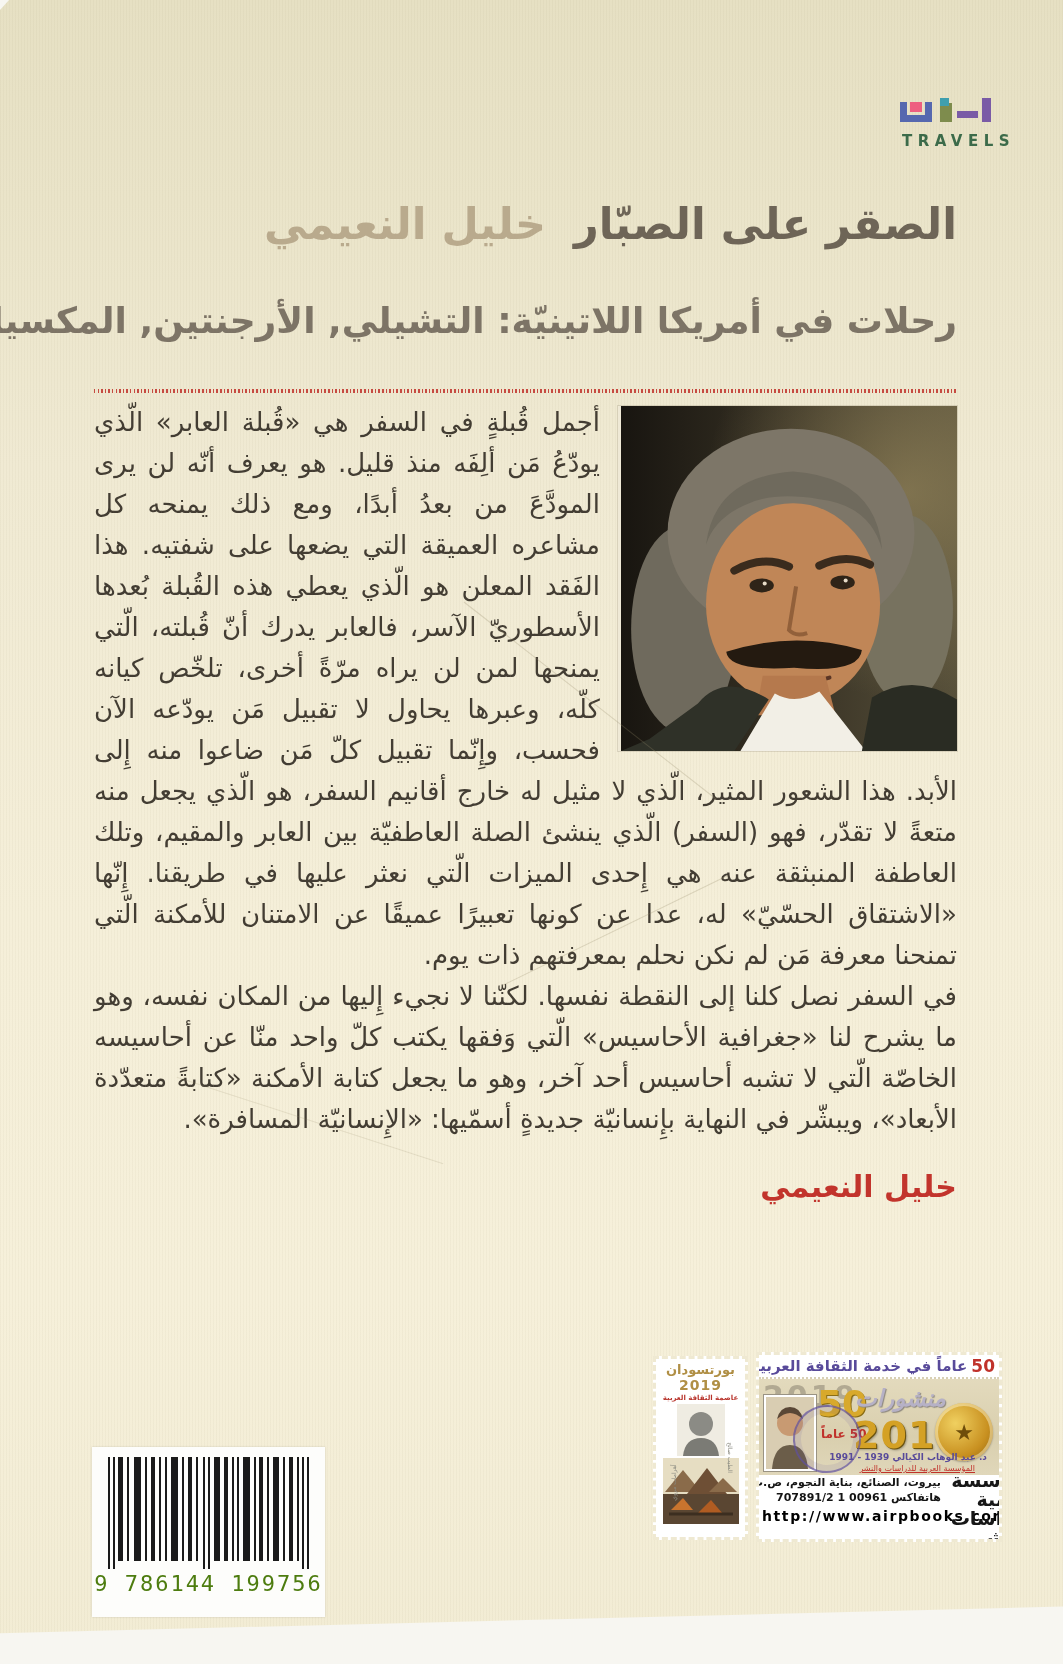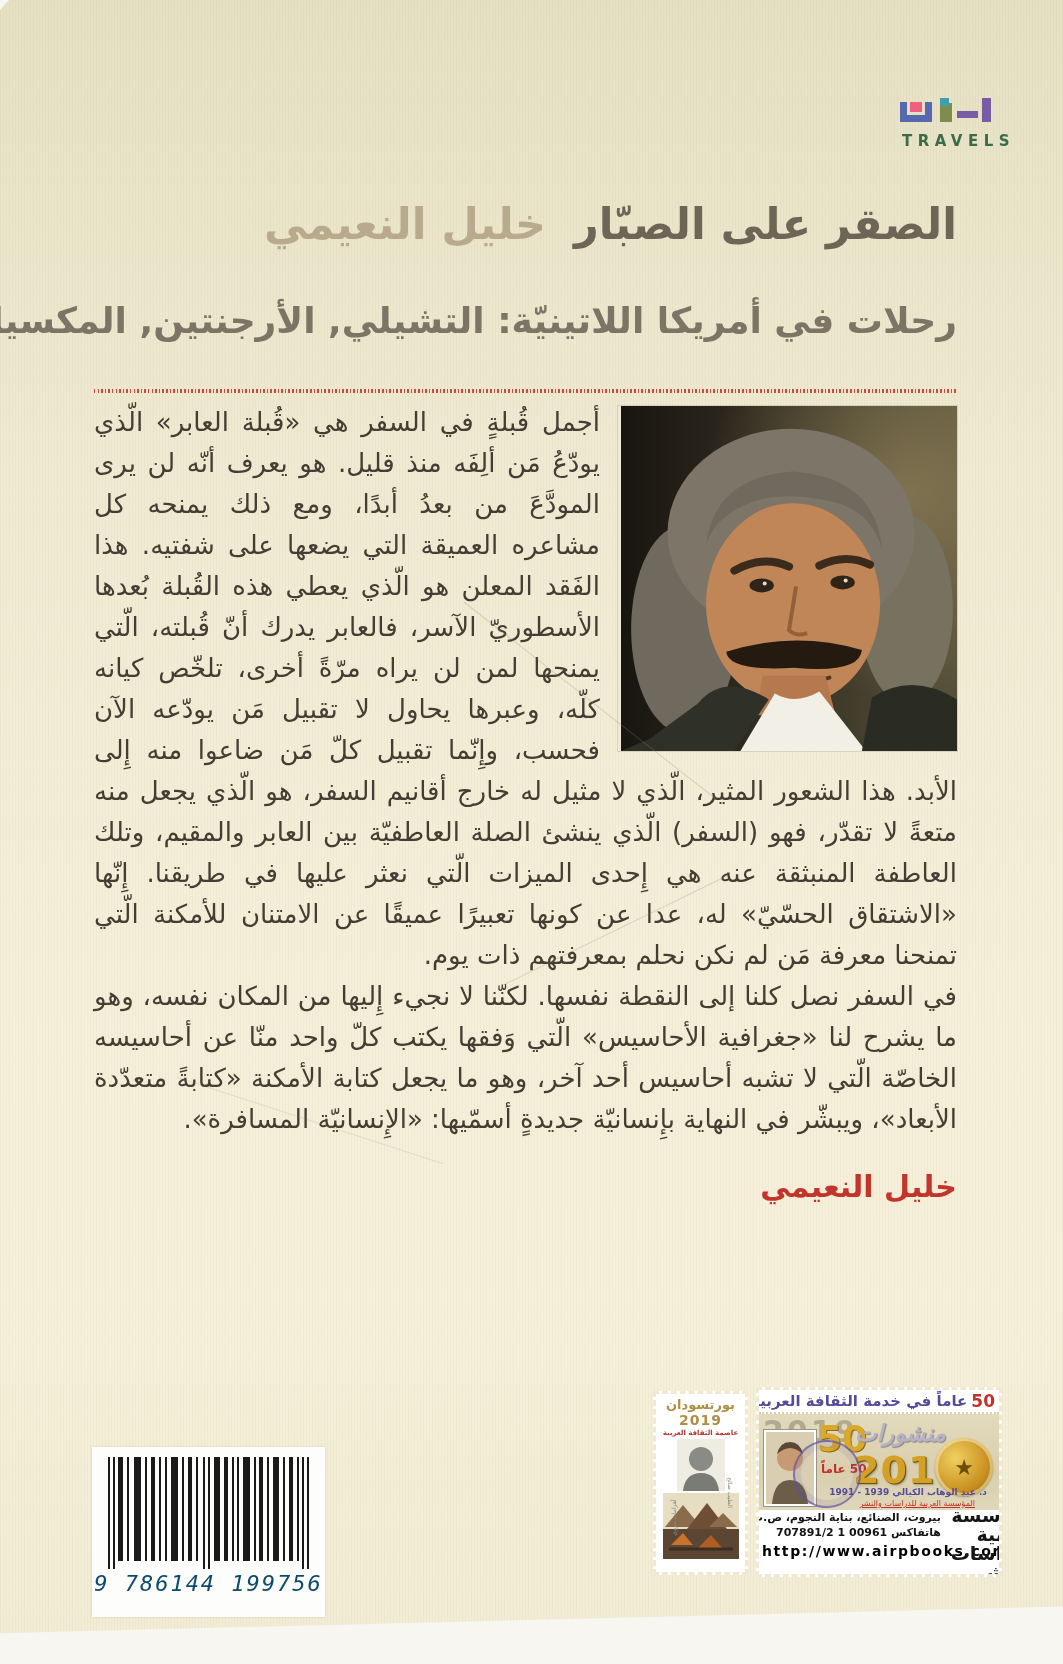--- a/index.html
+++ b/index.html
@@ -64,23 +64,23 @@
     color:#c2342c;font-weight:bold;font-size:30px;
   }
   .barcode-box{
     position:absolute;left:92px;top:1447px;width:233px;height:170px;
     background:#fdfdfb;box-shadow:0 0 2px rgba(0,0,0,.15);
     display:flex;flex-direction:column;align-items:center;justify-content:flex-start;
     padding-top:10px;box-sizing:border-box;
   }
   .barcode-number{
     font-family:"DejaVu Sans Mono",monospace;
-    font-size:22px;color:#0c4a6e;letter-spacing:2px;margin-top:2px;white-space:nowrap;font-style:italic;
-  }
-  .stamps-row{position:absolute;left:653px;top:1387px;display:flex;align-items:flex-start;}
+    font-size:22px;color:#4d7c0f;letter-spacing:2px;margin-top:2px;white-space:nowrap;
+  }
+  .stamps-row{position:absolute;left:653px;top:1352px;display:flex;align-items:flex-start;}
   .stamp{background:#fff;border:3px dashed #efe9d2;box-sizing:border-box;}
   .stamp-port{
     width:95px;height:184px;margin-top:4px;position:relative;
     display:flex;flex-direction:column;align-items:center;padding:3px 2px;
   }
   .sp-city{font-size:13px;font-weight:bold;color:#b08f45;direction:rtl;}
   .sp-year{font-size:14px;font-weight:bold;color:#b08f45;letter-spacing:1px;}
   .sp-cap{font-size:7px;color:#b8342c;direction:rtl;margin:1px 0 2px 0;font-weight:bold;}
   .sp-side{position:absolute;font-size:6px;color:#8a8a80;white-space:nowrap;direction:rtl;}
   .sp-side.r{right:-1px;top:95px;transform:rotate(90deg);}

